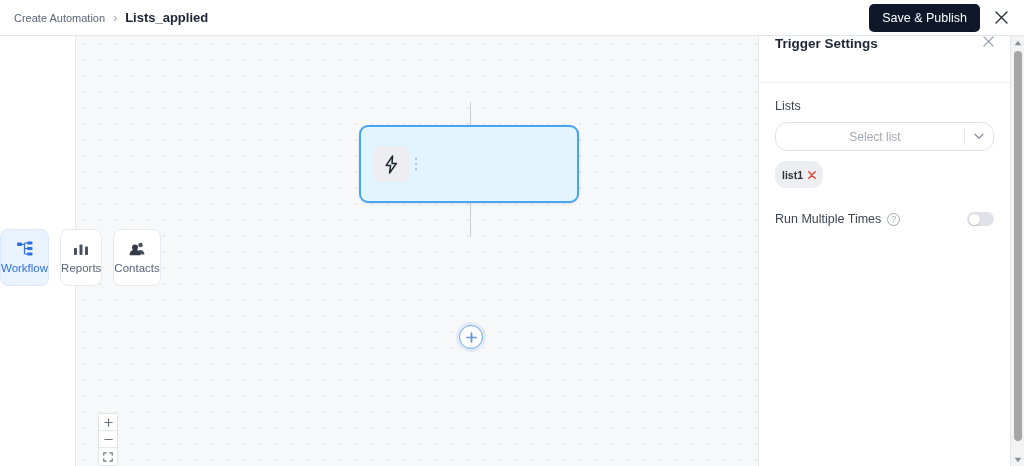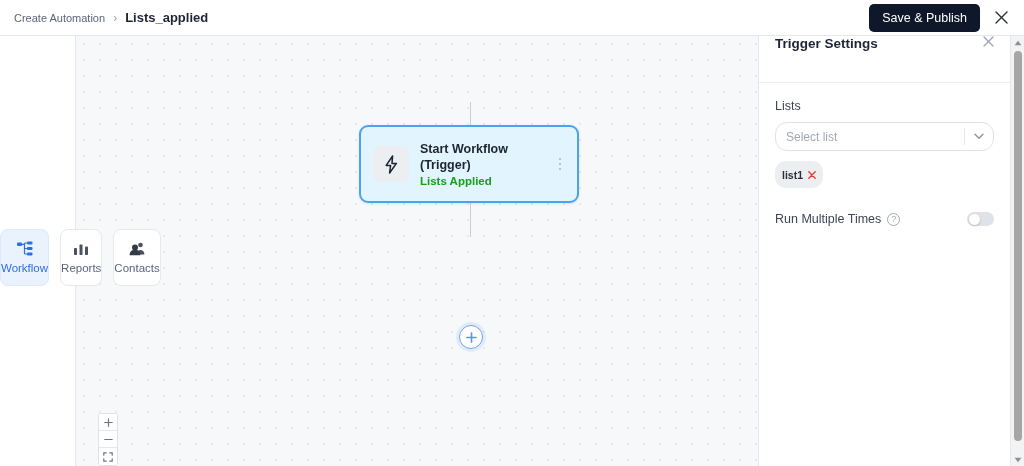--- a/index.html
+++ b/index.html
@@ -119,21 +119,21 @@
     height: 47px; display: flex; align-items: flex-start; padding: 0 16px;
     border-bottom: 1px solid #eceef1;
     gap: 22px;
   }
   .panel-title { font-size: 13.5px; font-weight: bold; color: #1d2433; }
   .panel-close { margin-left: auto; cursor: pointer; color: #9aa2b1; display: flex; }
   .panel-body { padding: 16px 16px 0 16px; }
   .field-label { font-size: 12.5px; color: #3d4452; margin-bottom: 9px; }
   .select-box {
     height: 29px; border: 1px solid #dfe2e7; border-radius: 12px; background: #fff;
-    display: flex; align-items: center; cursor: pointer;
+    display: flex; align-items: center; cursor: pointer; text-align: center;
   }
   .select-ph { font-size: 12px; color: #a2a8b3; padding-left: 10px; flex: 1 1 auto; }
   .select-div { width: 1px; height: 17px; background: #e4e7ec; }
   .select-chev { width: 28px; display: flex; align-items: center; justify-content: center; color: #8a8f98; }
   .chips { margin-top: 10px; display: flex; flex-wrap: wrap; gap: 6px; }
   .chip {
     background: #eceef1; border-radius: 11px; height: 27px; padding: 0 7px;
     display: flex; align-items: center; gap: 5px;
   }
   .chip-label { font-size: 10.5px; font-weight: bold; color: #2b2f38; }
@@ -232,25 +232,20 @@
 
   <div class="canvas">
 
     <div class="connector"></div>
 
     <div class="node">
       <div class="node-icon-tile">
         <svg width="15" height="19" viewBox="0 0 15 19">
           <path d="M8.6 1 L2.2 10.4 H6.6 L5.6 18 L12.4 8.4 H8 Z" fill="none" stroke="#1d2433" stroke-width="1.5" stroke-linejoin="round"></path>
         </svg>
-      </div>
-      <div class="node-text">
-        <div class="node-title">Start Workflow
-(Trigger)</div>
-        <div class="node-sub">Lists Applied</div>
       </div>
       <div class="node-menu">
         <i></i>
           <i></i>
           <i></i>
       </div>
     </div>
 
     <div class="add-btn">
       <span>

